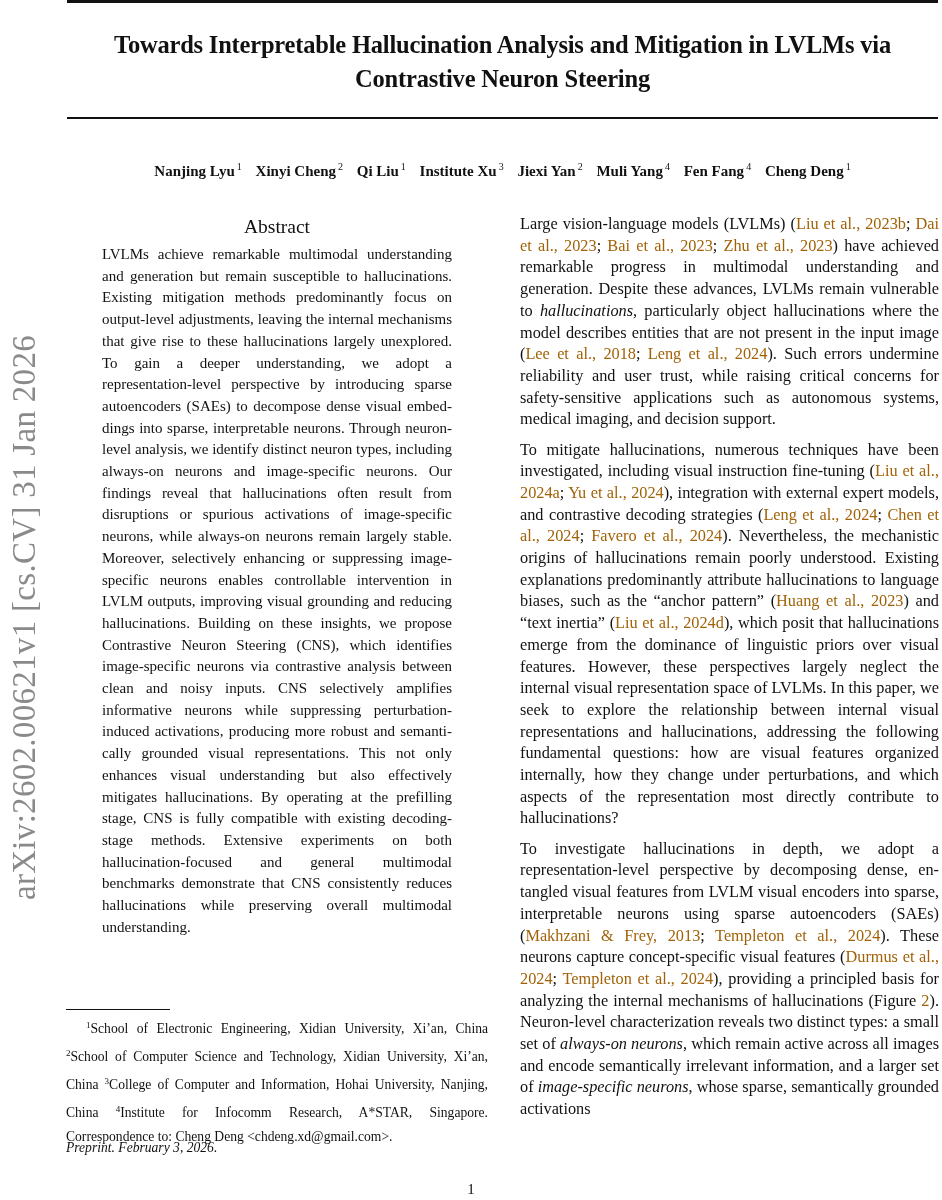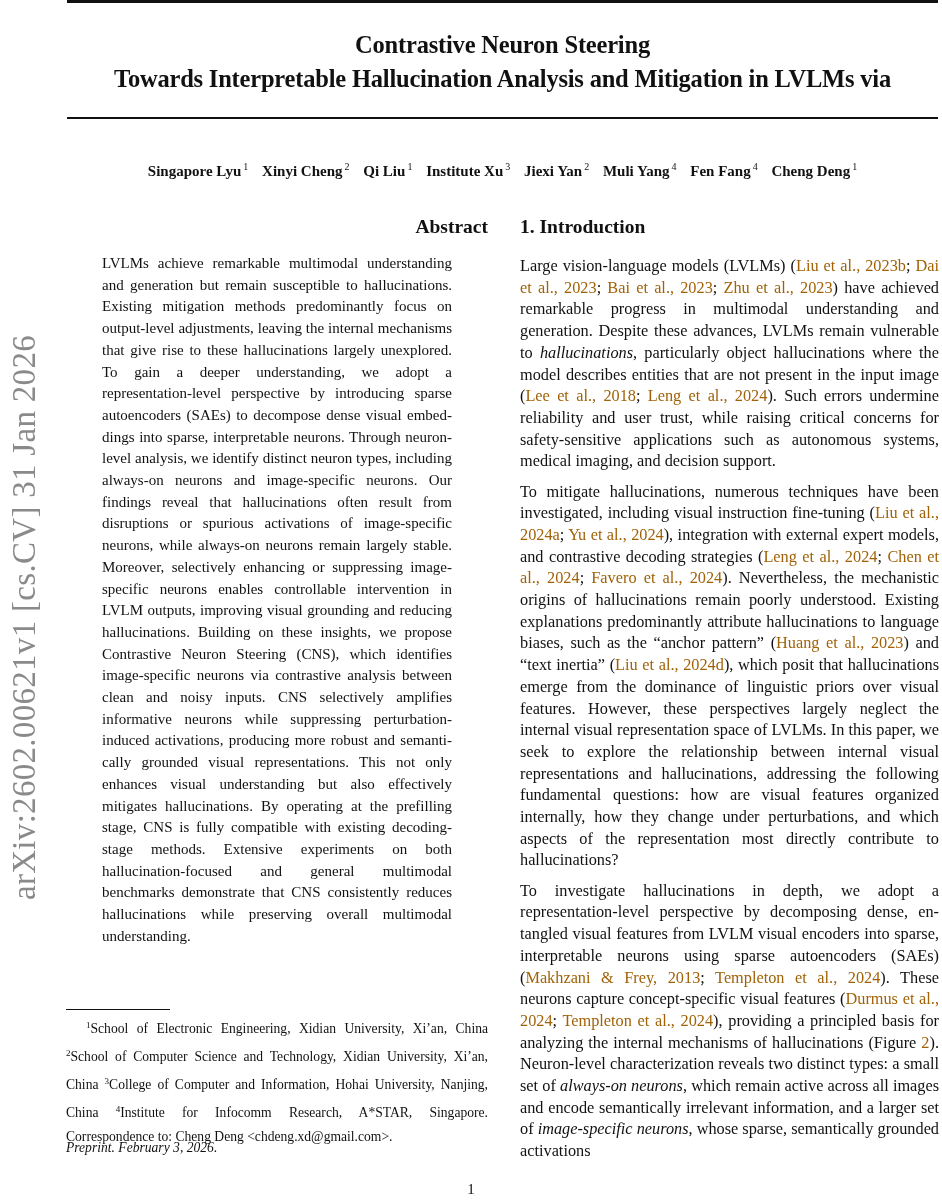--- a/index.html
+++ b/index.html
@@ -19,21 +19,21 @@
     }
     .author { margin: 0 5px; }
     .author sup { font-weight: normal; font-size: 10px; vertical-align: 6px; margin-left: 2px; }
     .arxiv-stamp {
       position: absolute; left: 6px; top: 900px; transform-origin: 0 0; transform: rotate(-90deg);
       font-size: 33px; color: #8a8a8a; white-space: nowrap; letter-spacing: 0.3px;
     }
     .col-left { position: absolute; left: 66px; top: 213px; width: 422px; }
     .col-right { position: absolute; left: 520px; top: 213px; width: 419px; }
     .abstract-heading {
-      text-align: right; font-weight: bold; font-size: 19.5px; line-height: 28px; margin: 0 0 12px 0;
+      text-align: center; font-weight: normal; font-size: 19.5px; line-height: 28px; margin: 0 0 3px 0;
     }
     .abstract-body {
       margin: 0 0 0 36px; width: 350px; font-size: 15px; line-height: 21.7px;
       text-align: justify; hyphens: manual;
     }
     .section-heading { font-weight: bold; font-size: 19.5px; line-height: 28px; margin: 0 0 14px 0; }
     .para {
       margin: 0 0 8.5px 0; font-size: 16.3px; line-height: 21.7px; text-align: justify;
     }
     .cite { color: #a16207; }
@@ -51,48 +51,47 @@
     em { }
   </style>
 </head>
 <body>
 
 <div class="top-rule"></div>
 
 <div class="arxiv-stamp">arXiv:2602.00621v1  [cs.CV]  31 Jan 2026</div>
 
 <header class="title-block">
+  <h1 class="title">Towards Interpretable Hallucination Analysis and Mitigation in LVLMs via</h1>
   <h1 class="title">Contrastive Neuron Steering</h1>
-  <h1 class="title">Towards Interpretable Hallucination Analysis and Mitigation in LVLMs via</h1>
 </header>
 
 <div class="mid-rule"></div>
 
 <div class="authors">
-  <span class="author"><span>Singapore Lyu</span><sup>1</sup></span>
+  <span class="author"><span>Nanjing Lyu</span><sup>1</sup></span>
   <span class="author"><span>Xinyi Cheng</span><sup>2</sup></span>
   <span class="author"><span>Qi Liu</span><sup>1</sup></span>
   <span class="author"><span>Institute Xu</span><sup>3</sup></span>
   <span class="author"><span>Jiexi Yan</span><sup>2</sup></span>
   <span class="author"><span>Muli Yang</span><sup>4</sup></span>
   <span class="author"><span>Fen Fang</span><sup>4</sup></span>
   <span class="author"><span>Cheng Deng</span><sup>1</sup></span>
 </div>
 
 <section class="col-left">
   <h2 class="abstract-heading">Abstract</h2>
   <p class="abstract-body">LVLMs achieve remarkable multimodal under­standing and generation but remain susceptible to hallucinations.  Existing mitigation methods predominantly focus on output-level adjustments, leaving the internal mechanisms that give rise to these hallucinations largely unexplored. To gain a deeper understanding, we adopt a representation-level perspective by introducing sparse autoen­coders (SAEs) to decompose dense visual embed­dings into sparse, interpretable neurons. Through neuron-level analysis, we identify distinct neuron types, including always-on neurons and image-specific neurons. Our findings reveal that hallu­cinations often result from disruptions or spuri­ous activations of image-specific neurons, while always-on neurons remain largely stable. More­over, selectively enhancing or suppressing image-specific neurons enables controllable intervention in LVLM outputs, improving visual grounding and reducing hallucinations.  Building on these insights, we propose Contrastive Neuron Steering (CNS), which identifies image-specific neurons via contrastive analysis between clean and noisy inputs.  CNS selectively amplifies informative neurons while suppressing perturbation-induced activations, producing more robust and semanti­cally grounded visual representations. This not only enhances visual understanding but also ef­fectively mitigates hallucinations. By operating at the prefilling stage, CNS is fully compatible with existing decoding-stage methods. Extensive experiments on both hallucination-focused and general multimodal benchmarks demonstrate that CNS consistently reduces hallucinations while preserving overall multimodal understanding.</p>
 </section>
 
 <div class="footnote-rule"></div>
 <div class="footnote"><span class="fn-indent"></span><sup>1</sup><span>School of Electronic Engineering, Xidian University, Xi’an, China </span><sup>2</sup><span>School of Computer Science and Technology, Xidian University, Xi’an, China </span><sup>3</sup><span>College of Computer and Information, Hohai University, Nanjing, China </span><sup>4</sup><span>Institute for Infocomm Re­search, A*STAR, Singapore.  </span><span>Correspondence to: Cheng Deng &lt;chdeng.xd@gmail.com&gt;.</span></div>
 <div class="preprint">Preprint. February 3, 2026.</div>
 
 <section class="col-right">
-  <h2 class="section-heading">1. Introduction</h2>
 
   <p class="para"><span>Large vision-language models (LVLMs) (</span><a class="cite">Liu et al., 2023b</a><span>; </span><a class="cite">Dai et al., 2023</a><span>; </span><a class="cite">Bai et al., 2023</a><span>; </span><a class="cite">Zhu et al., 2023</a><span>) have achieved remarkable progress in multimodal understanding and generation. Despite these advances, LVLMs remain vul­nerable to </span><em>hallucinations</em><span>, particularly object hallucinations where the model describes entities that are not present in the input image (</span><a class="cite">Lee et al., 2018</a><span>; </span><a class="cite">Leng et al., 2024</a><span>). Such errors undermine reliability and user trust, while raising critical concerns for safety-sensitive applications such as au­tonomous systems, medical imaging, and decision support.</span></p>
 
   <p class="para"><span>To mitigate hallucinations, numerous techniques have been investigated, including visual instruction fine-tuning (</span><a class="cite">Liu et al., 2024a</a><span>; </span><a class="cite">Yu et al., 2024</a><span>), integration with external expert models, and contrastive decoding strategies (</span><a class="cite">Leng et al., 2024</a><span>; </span><a class="cite">Chen et al., 2024</a><span>; </span><a class="cite">Favero et al., 2024</a><span>).  Nev­ertheless, the mechanistic origins of hallucinations remain poorly understood.  Existing explanations predominantly attribute hallucinations to language biases, such as the “an­chor pattern” (</span><a class="cite">Huang et al., 2023</a><span>) and “text inertia” (</span><a class="cite">Liu et al., 2024d</a><span>), which posit that hallucinations emerge from the dominance of linguistic priors over visual features. How­ever, these perspectives largely neglect the internal visual representation space of LVLMs. In this paper, we seek to explore the relationship between internal visual representa­tions and hallucinations, addressing the following fundamen­tal questions: how are visual features organized internally, how they change under perturbations, and which aspects of the representation most directly contribute to hallucinations?</span></p>
 
   <p class="para"><span>To investigate hallucinations in depth, we adopt a representation-level perspective by decomposing dense, en­tangled visual features from LVLM visual encoders into sparse, interpretable neurons using sparse autoencoders (SAEs) (</span><a class="cite">Makhzani &amp; Frey, 2013</a><span>; </span><a class="cite">Templeton et al., 2024</a><span>). These neurons capture concept-specific visual features (</span><a class="cite">Dur­mus et al., 2024</a><span>; </span><a class="cite">Templeton et al., 2024</a><span>), providing a princi­pled basis for analyzing the internal mechanisms of hallu­cinations (Figure </span><a class="cite">2</a><span>). Neuron-level characterization reveals two distinct types: a small set of </span><em>always-on neurons</em><span>, which remain active across all images and encode semantically irrelevant information, and a larger set of </span><em>image-specific neurons</em><span>, whose sparse, semantically grounded activations</span></p>
 </section>
 
 <div class="page-number">1</div>
 

